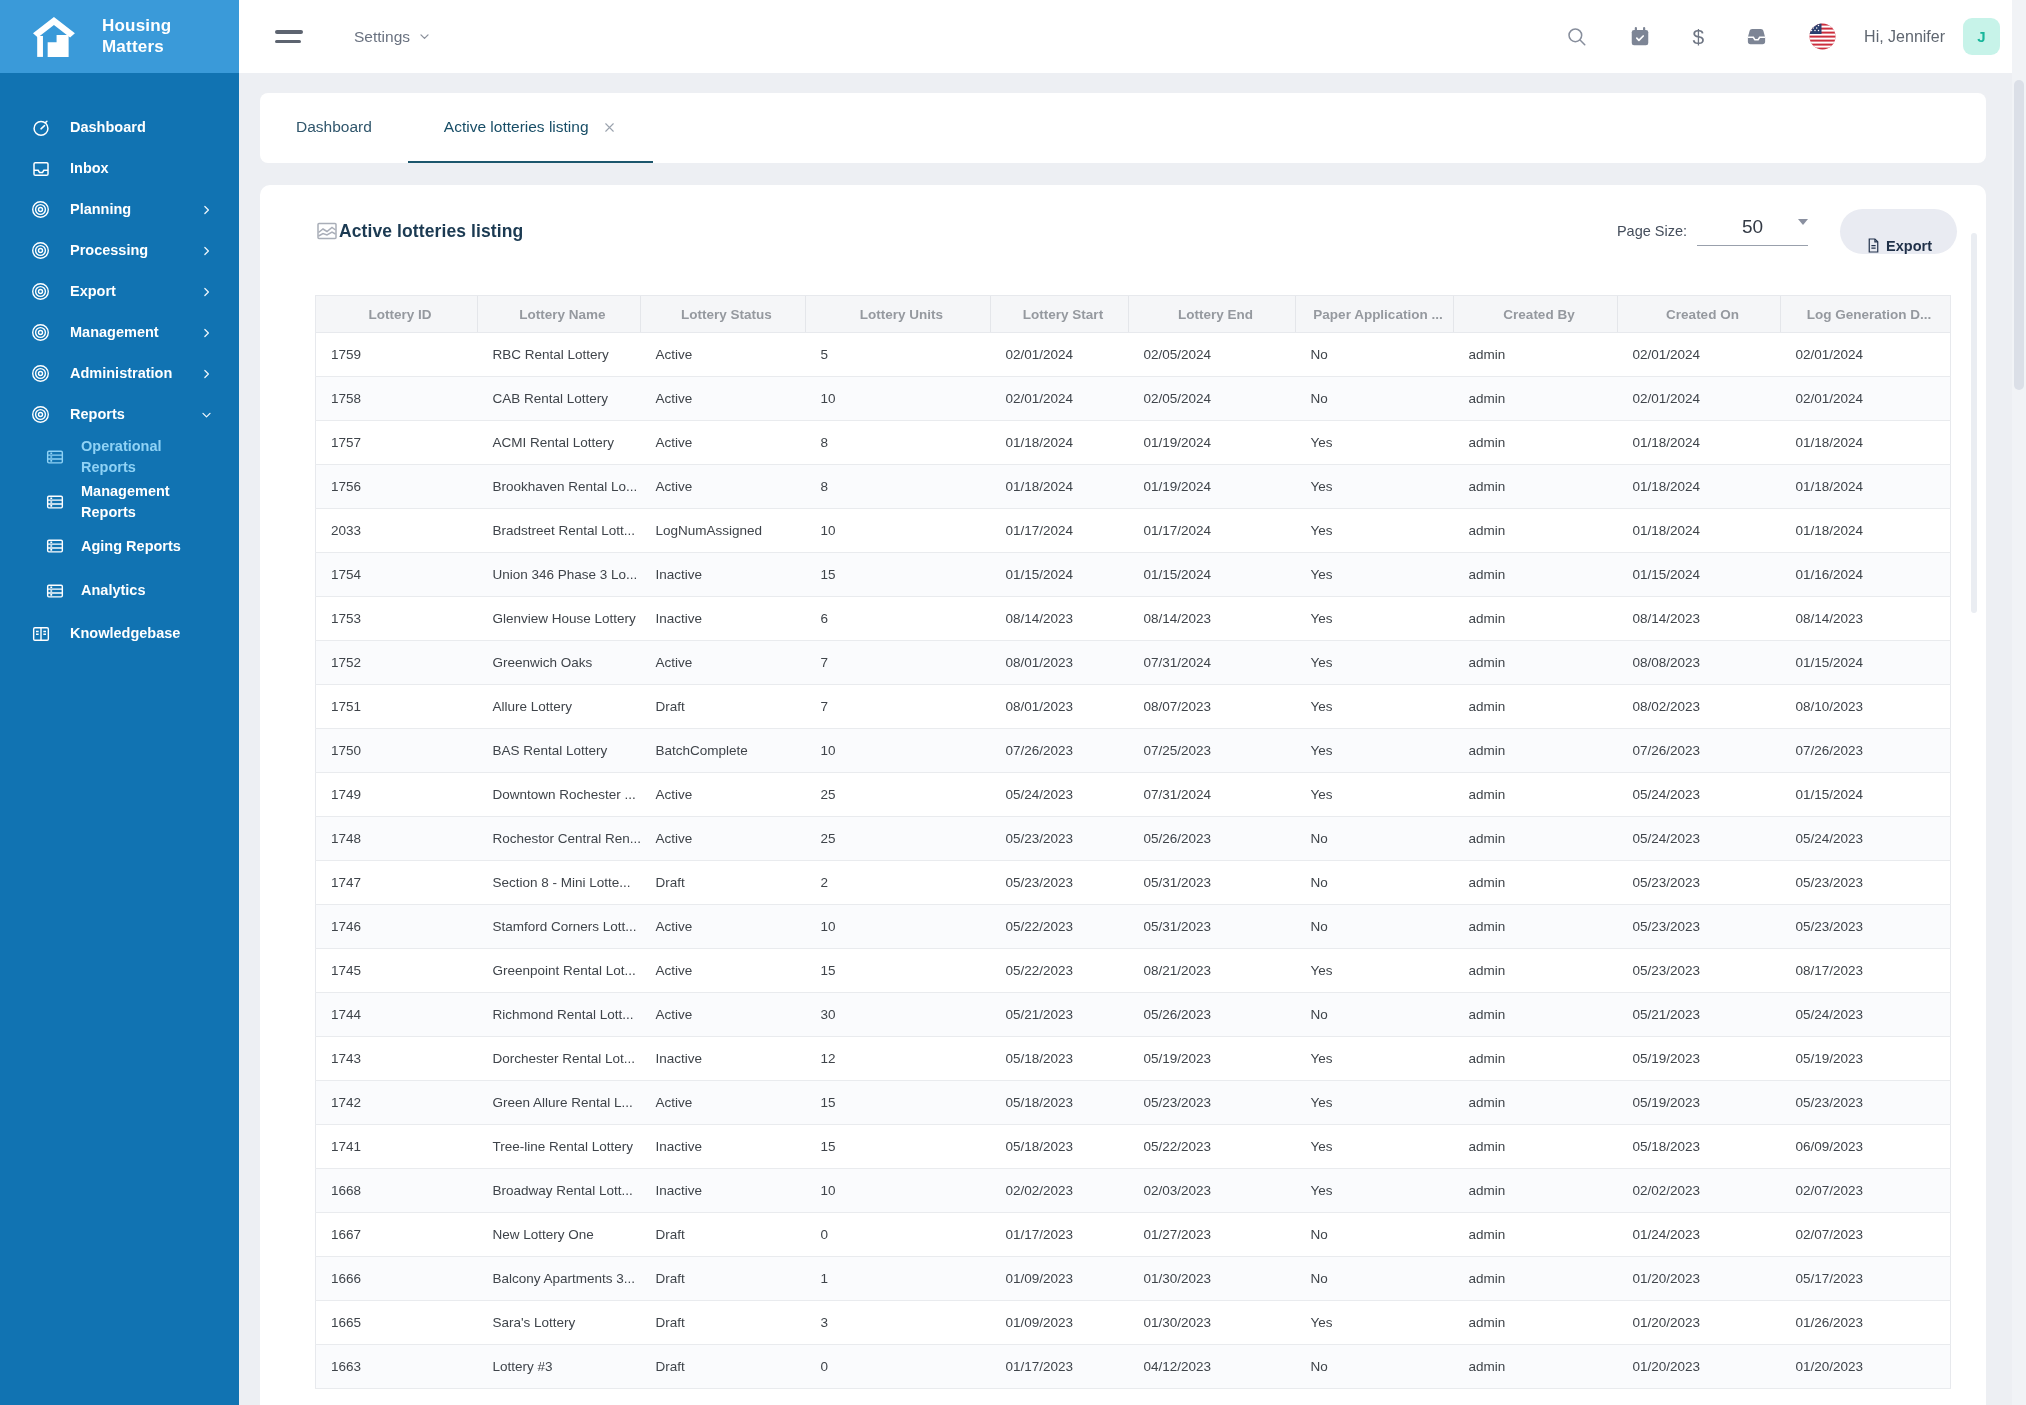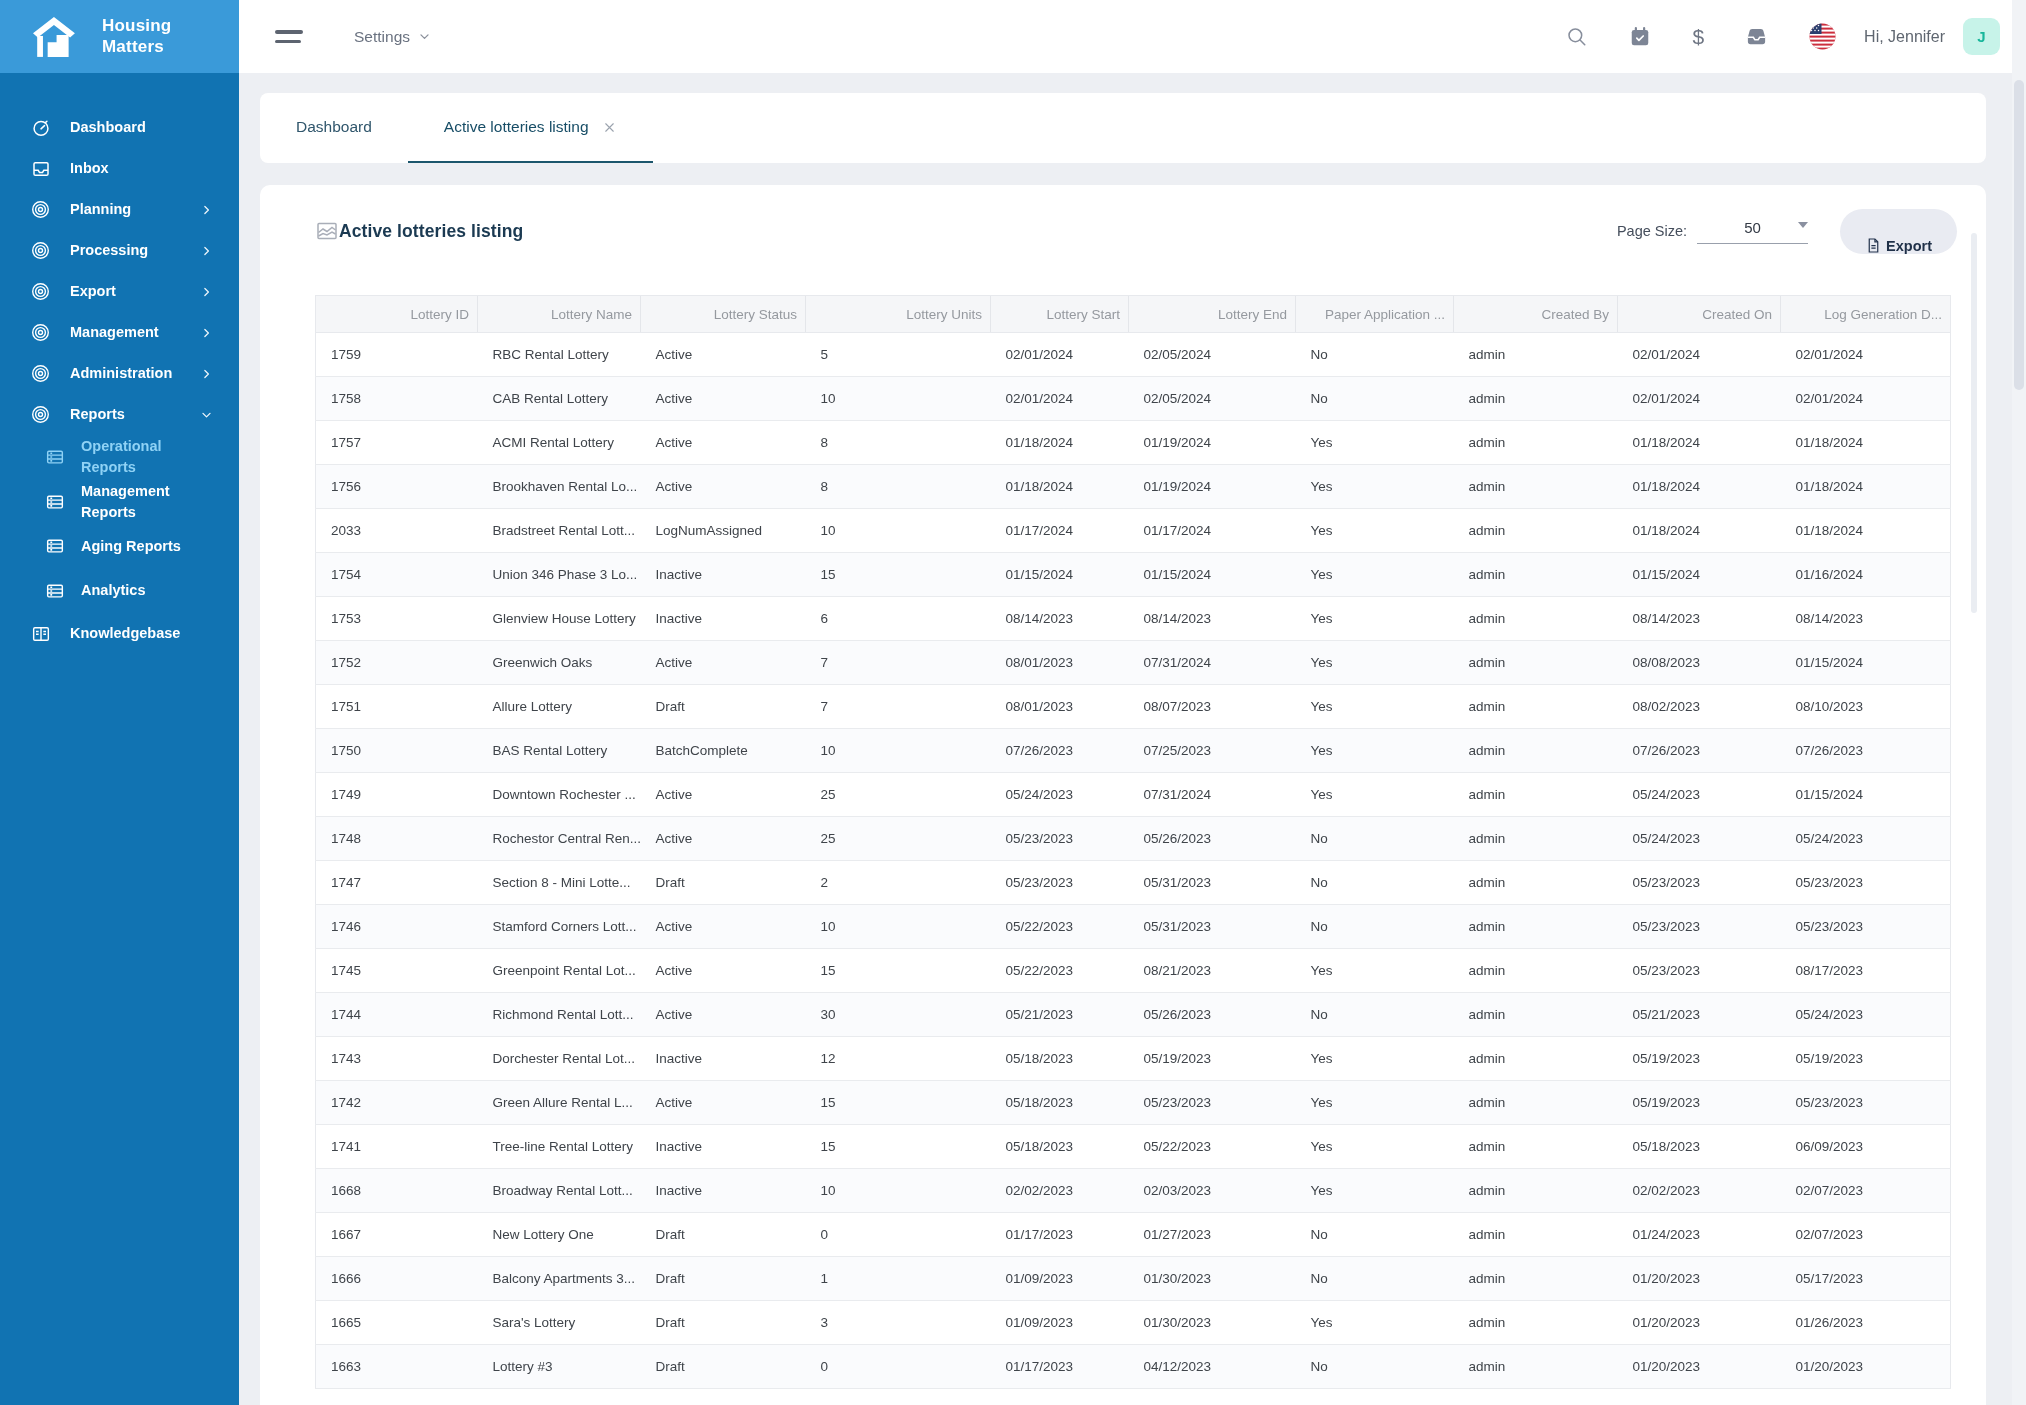--- a/index.html
+++ b/index.html
@@ -45,32 +45,32 @@
   .tab .close { margin-left:13px; display:flex; color:#9ba3ae; cursor:pointer; }
 
   
   .card { position:absolute; left:260px; top:185px; width:1726px; height:1240px; background:#fff; border-radius:10px; z-index:3; }
   .toolbar { display:flex; align-items:center; margin-top:22px; height:48px; padding:0 29px 0 55px; }
   .title-icon { color:#a9aeb8; display:flex; }
   .card-title { margin-left:16px; font-size:17.5px; font-weight:600; color:#1b3a52; letter-spacing:.1px; }
   .toolbar-right { margin-left:auto; display:flex; align-items:center; }
   .pagesize-label { font-size:14.5px; color:#454e5c; }
   .pagesize-select { position:relative; width:111px; border-bottom:1px solid #99a0ac; margin-left:10px; text-align:center;
-                     font-size:15px; color:#333a45; padding-bottom:7px; cursor:pointer; }
+                     font-size:19px; color:#333a45; padding-bottom:7px; cursor:pointer; }
   .pagesize-caret { position:absolute; right:0; top:3px; width:0; height:0;
                     border-left:5.5px solid transparent; border-right:5.5px solid transparent; border-top:6.5px solid #8a90a0; }
   .export-btn { margin-left:32px; height:45px; padding:0 25px; border-radius:23px; background:#e9ebf2; border:none;
                 display:flex; align-items:flex-end; gap:4px; font-size:14.5px; font-weight:600; color:#1f3048;
                 cursor:pointer; font-family:inherit; }
 
   
   .table-wrap { margin:40px 36px 0 55px; }
   table { width:1635px; border-collapse:collapse; table-layout:fixed;
           border-left:1px solid #e7e9ed; border-right:1px solid #e7e9ed; }
-  thead th { height:37px; background:#f5f6f8; font-size:13.5px; font-weight:400; color:#95999f; text-align:right;
+  thead th { height:37px; background:#f5f6f8; font-size:13.5px; font-weight:700; color:#95999f; text-align:center;
              padding:0 8px 0 15px; border-top:1px solid #e7e9ed; border-bottom:1px solid #e7e9ed;
              white-space:nowrap; overflow:hidden; cursor:pointer; }
   thead th + th { border-left:1px solid #e4e6ea; }
   tbody td { height:44px; font-size:13.5px; color:#3f444a; padding:0 8px 0 15px; border-top:1px solid #e9ebee;
              white-space:nowrap; overflow:hidden; }
   tbody tr:first-child td { border-top:none; }
   tbody tr:nth-child(even) { background:#fafbfd; }
   tbody tr:last-child td { border-bottom:1px solid #e9ebee; }
   tbody tr { cursor:pointer; }
 

